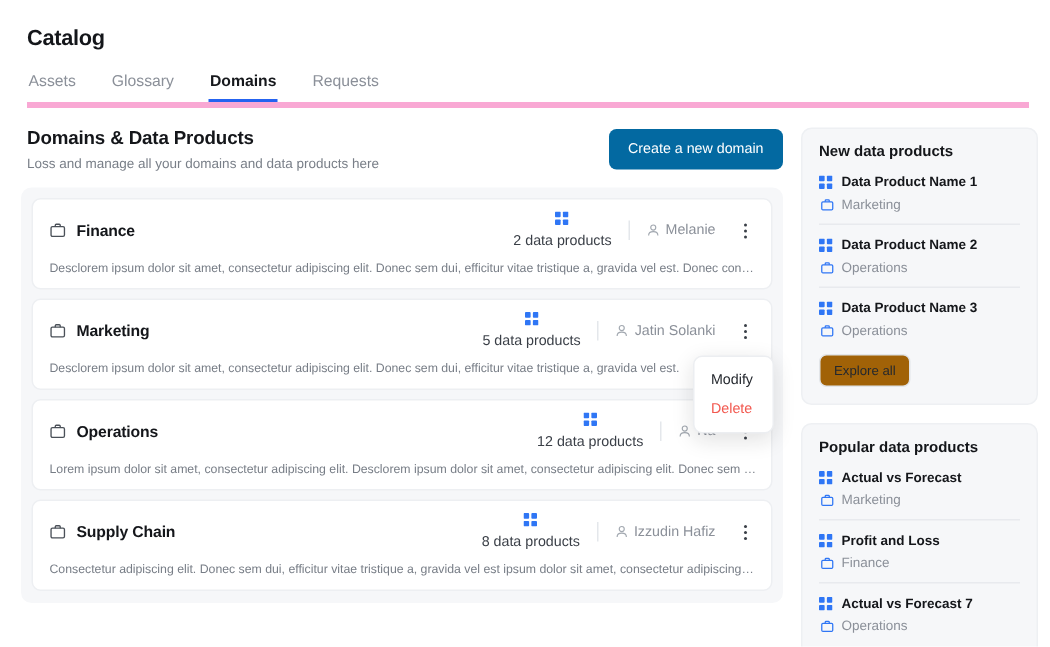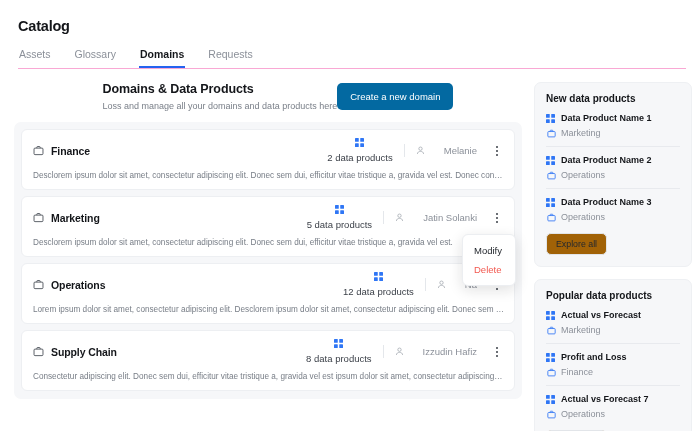--- a/index.html
+++ b/index.html
@@ -12,34 +12,34 @@
   }
   .page { position: relative; width: 700px; height: 351px; padding: 14px 14px 0 14px; }
 
   
   .page-title {
     font-size: 14.5px; font-weight: 700; letter-spacing: -0.2px;
     color: #14161a; margin: 4px 0 0 4px;
   }
   .tabs {
     display: flex; gap: 22px; margin: 14px 0 0 4px;
-    border-bottom: 1px solid #f9a8d4; padding-bottom: 0;
+    border-bottom: 4px solid #f9a8d4; padding-bottom: 0;
   }
   .tab {
     font-size: 10.5px; color: #8b9099; padding: 0 1px 6px 1px;
     border-bottom: 2px solid transparent; cursor: pointer; white-space: nowrap;
   }
   .tab.active { color: #16181c; font-weight: 700; border-bottom-color: #2563f0; }
 
   
   .body-wrap { display: flex; gap: 12px; margin-top: 13px; }
   .col-main { width: 508px; flex: 0 0 508px; }
   .col-side { width: 158px; flex: 0 0 158px; }
 
-  .main-head { display: flex; align-items: flex-start; justify-content: center; padding-left: 4px; margin-left: 16px; }
+  .main-head { display: flex; align-items: flex-start; justify-content: space-between; padding-left: 4px; }
   .main-title { font-size: 12.5px; font-weight: 700; color: #14161a; letter-spacing: -0.1px; }
   .main-sub { font-size: 9px; color: #797f88; margin-top: 5px; }
   .btn-primary {
     background: #0369a1; color: #fff; border: none; border-radius: 5px;
     font-size: 9.5px; font-family: inherit; padding: 8px 13px; cursor: pointer;
     white-space: nowrap; margin-top: 1px;
   }
 
   
   .list-panel {
@@ -52,21 +52,21 @@
   }
   .domain-card:last-child { margin-bottom: 0; }
   .dc-top { display: flex; align-items: center; }
   .dc-name {
     font-size: 10.5px; font-weight: 700; color: #14161a; margin-left: 7px;
     letter-spacing: -0.1px;
   }
   .dc-right { margin-left: auto; display: flex; align-items: center; }
   .dp-count { display: flex; align-items: center; gap: 5px; font-size: 9.5px; color: #3a3f47; flex-direction: column; }
   .vdiv { width: 1px; height: 13px; background: #e4e7eb; margin: 0 11px; }
-  .owner { display: flex; align-items: center; gap: 19px; font-size: 9.5px; color: #8b9099; }
+  .owner { display: flex; align-items: center; gap: 4px; font-size: 9.5px; color: #8b9099; }
   .kebab {
     width: 14px; display: flex; flex-direction: column; align-items: center;
     gap: 2px; margin-left: 13px; cursor: pointer;
   }
   .kebab i { width: 2px; height: 2px; background: #3a3f47; border-radius: 50%; display: block; }
   .dc-desc {
     font-size: 8.2px; color: #777d86; margin-top: 7px; line-height: 1.35;
     white-space: nowrap; overflow: hidden; text-overflow: ellipsis;
   }
 

